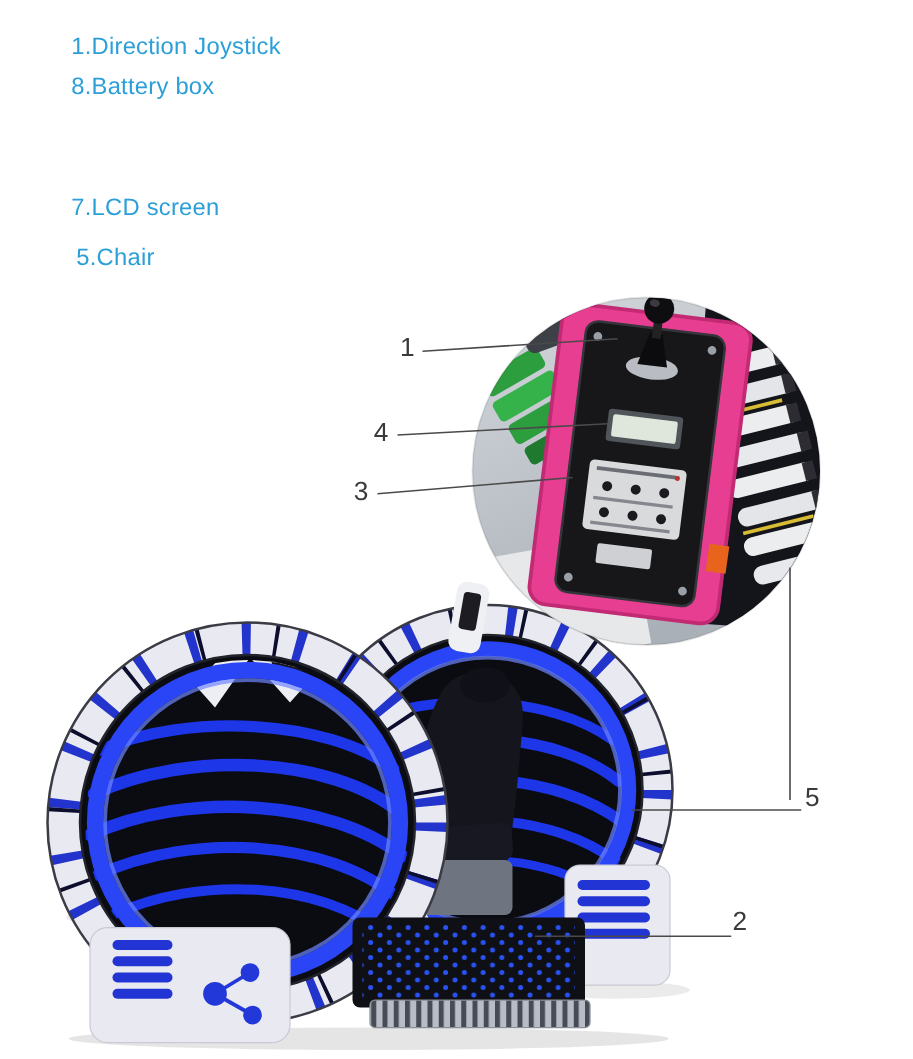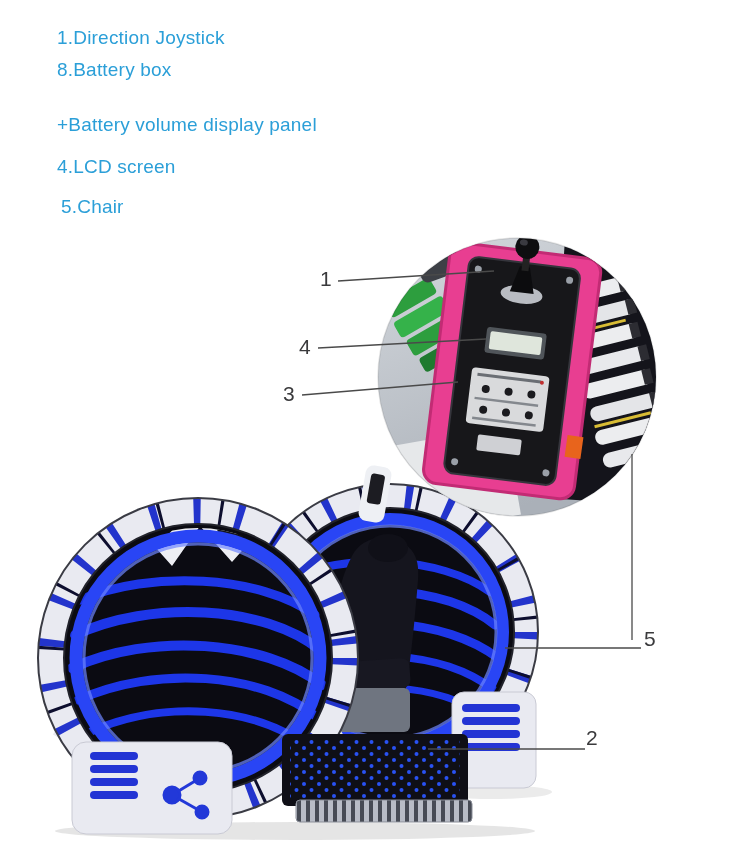--- a/index.html
+++ b/index.html
@@ -36,22 +36,21 @@
   #c2 { left:586px; top:727px; }
   svg.art { position:absolute; left:0; top:0; }
 </style>
 </head>
 <body>
 
 <div class="canvas">
 
   <div id="li1" class="legend-item">1.Direction Joystick</div>
   <div id="li2" class="legend-item">8.Battery box</div>
-  <div id="li3b" class="legend-item">+Battery volume display panel</div>
-  <div id="li4" class="legend-item">4.LCD screen</div>
+  <div id="li4" class="legend-item">7.LCD screen</div>
   <div id="li5" class="legend-item">5.Chair</div>
 
   <svg class="art" width="730" height="847" viewBox="0 0 730 847">
     <defs>
       <clipPath id="insetClip">
           <circle cx="517" cy="377" r="139"></circle>
         </clipPath>
       <clipPath id="clipF">
           <circle cx="198" cy="658" r="130"></circle>
         </clipPath>

